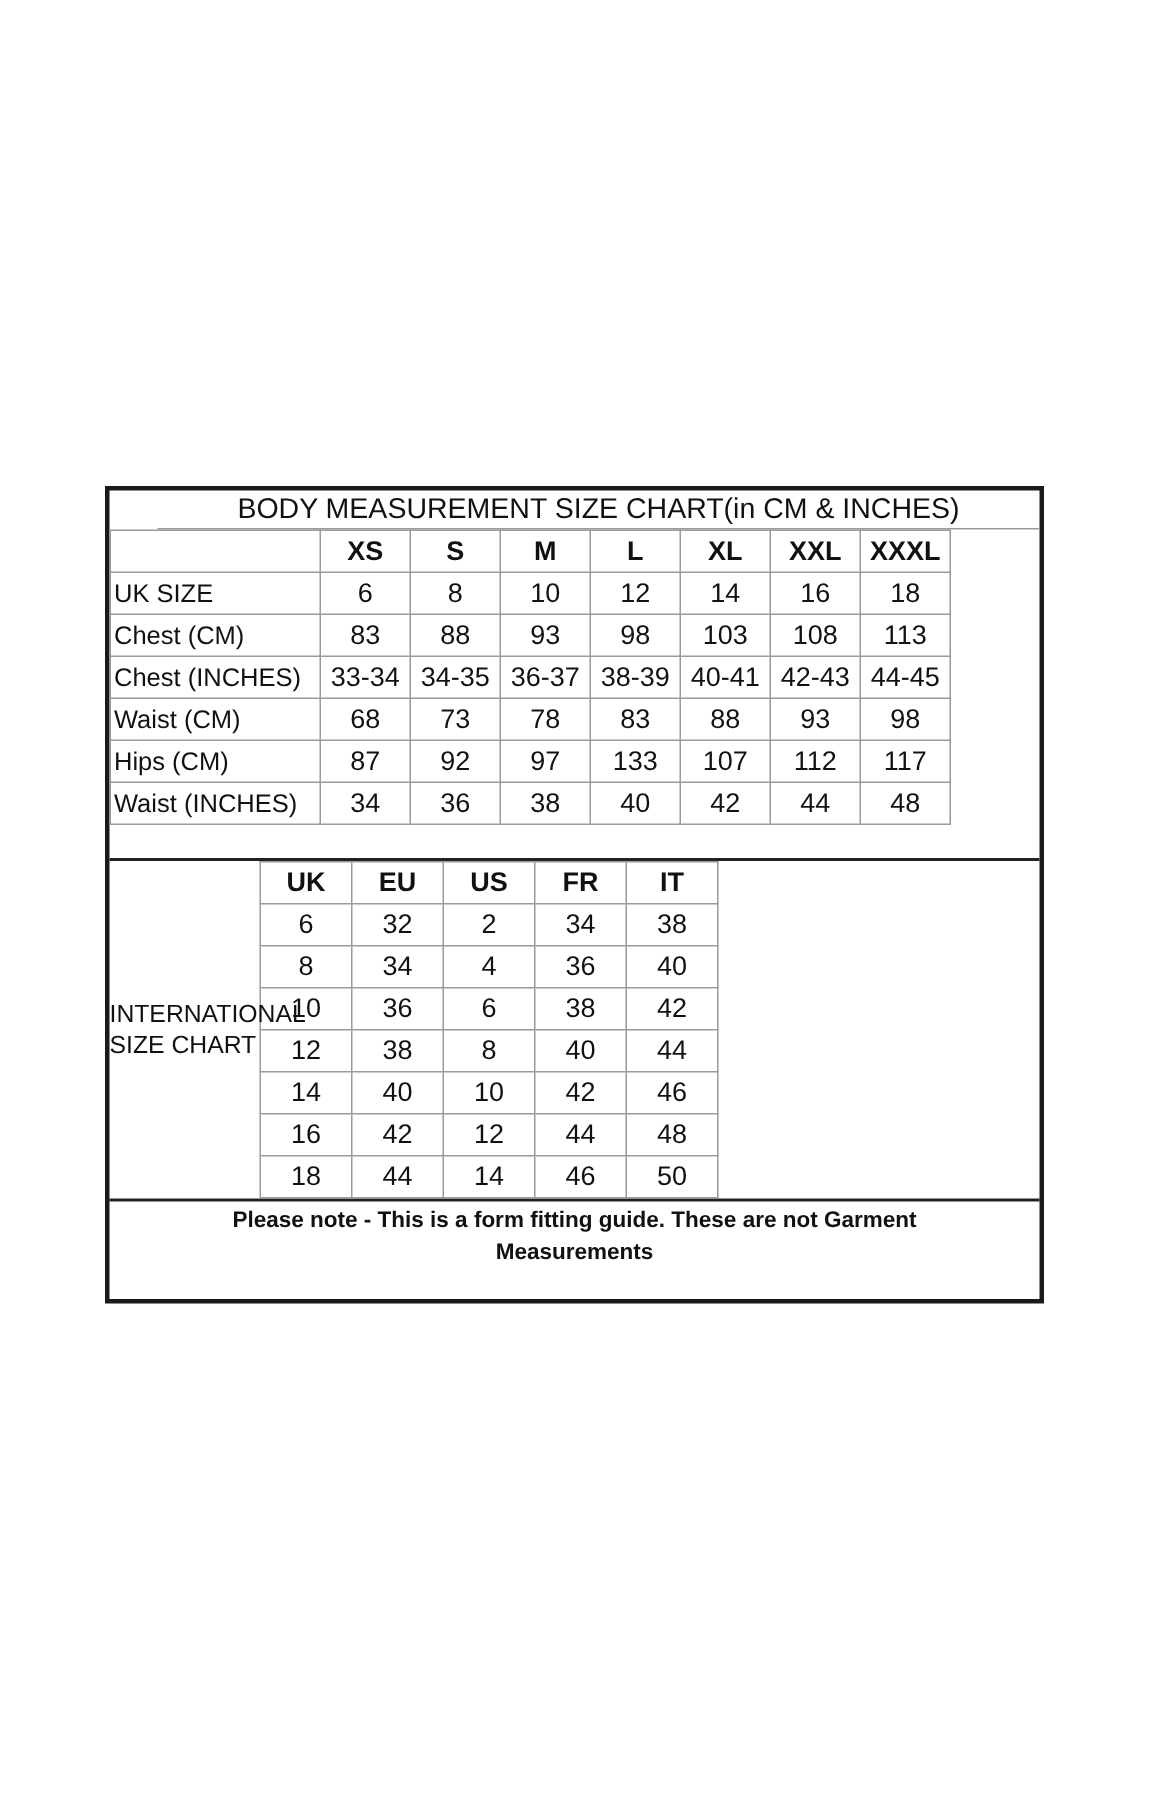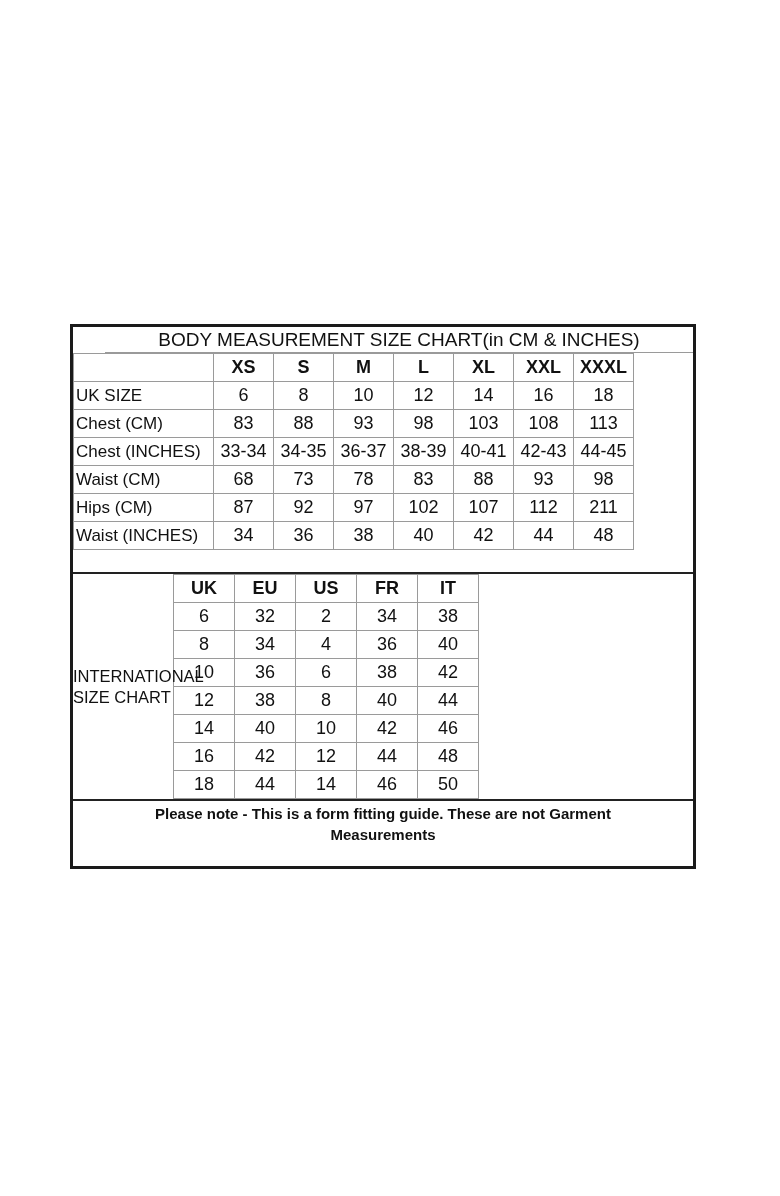--- a/index.html
+++ b/index.html
@@ -124,24 +124,24 @@
           <td>83</td>
           <td>88</td>
           <td>93</td>
           <td>98</td>
         </tr>
         <tr>
           <th class="row-label">Hips (CM)</th>
           <td>87</td>
           <td>92</td>
           <td>97</td>
-          <td>102</td>
+          <td>133</td>
           <td>107</td>
           <td>112</td>
-          <td>211</td>
+          <td>117</td>
         </tr>
         <tr>
           <th class="row-label">Waist (INCHES)</th>
           <td>34</td>
           <td>36</td>
           <td>38</td>
           <td>40</td>
           <td>42</td>
           <td>44</td>
           <td>48</td>

